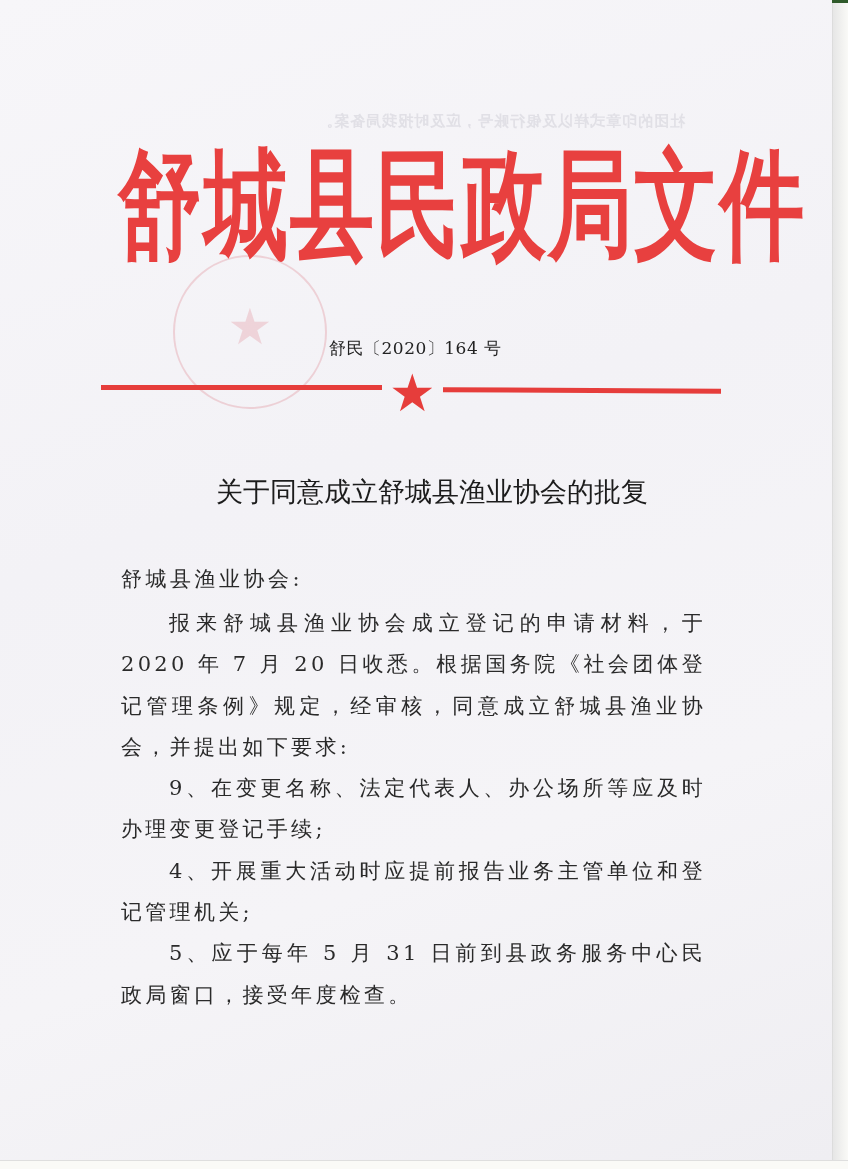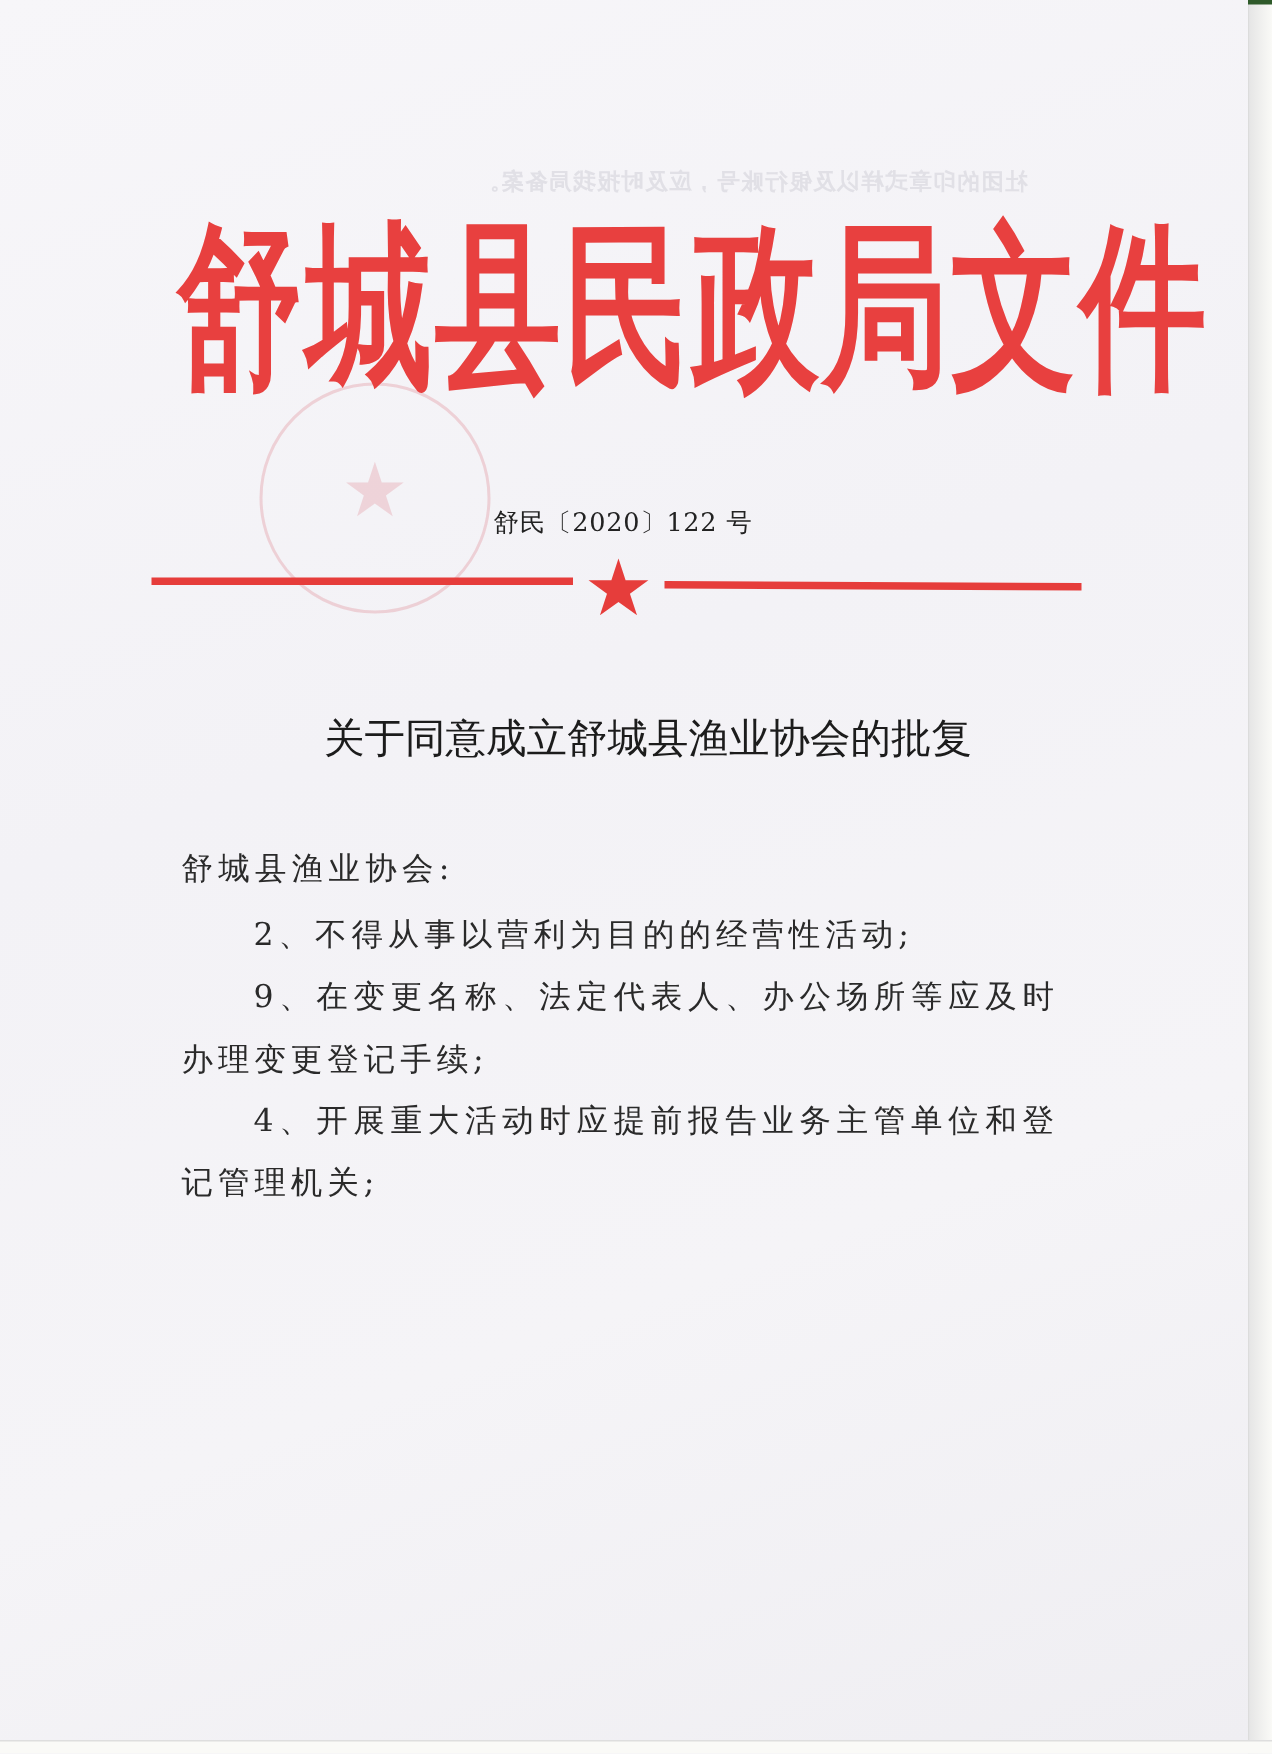--- a/index.html
+++ b/index.html
@@ -79,32 +79,33 @@
 
 <div class="paper">
   <div class="bleed-text">社团的印章式样以及银行账号，应及时报我局备案。</div>
 
   <div class="stamp">
     <div class="stamp-star">★</div>
   </div>
 
   <div class="masthead">舒城县民政局文件</div>
 
-  <div class="doc-number">舒民〔2020〕122 号</div>
+  <div class="doc-number">舒民〔2020〕164 号</div>
 
   <div class="rule-left"></div>
   <div class="rule-star">★</div>
   <div class="rule-right"></div>
 
   <div class="doc-title">关于同意成立舒城县渔业协会的批复</div>
 
   <div class="salutation">舒城县渔业协会:</div>
 
   <div class="body-text">
-    <p class="para">2、不得从事以营利为目的的经营性活动;</p>
+    <p class="para">报来舒城县渔业协会成立登记的申请材料，于 2020 年 7 月 20 日收悉。根据国务院《社会团体登记管理条例》规定，经审核，同意成立舒城县渔业协会，并提出如下要求:</p>
     <p class="para">9、在变更名称、法定代表人、办公场所等应及时办理变更登记手续;</p>
     <p class="para">4、开展重大活动时应提前报告业务主管单位和登记管理机关;</p>
+    <p class="para">5、应于每年 5 月 31 日前到县政务服务中心民政局窗口，接受年度检查。</p>
   </div>
 </div>
 
 <div class="edge-strip"></div>
 <div class="top-corner"></div>
 <div class="bottom-strip"></div>
 
 </body></html>

